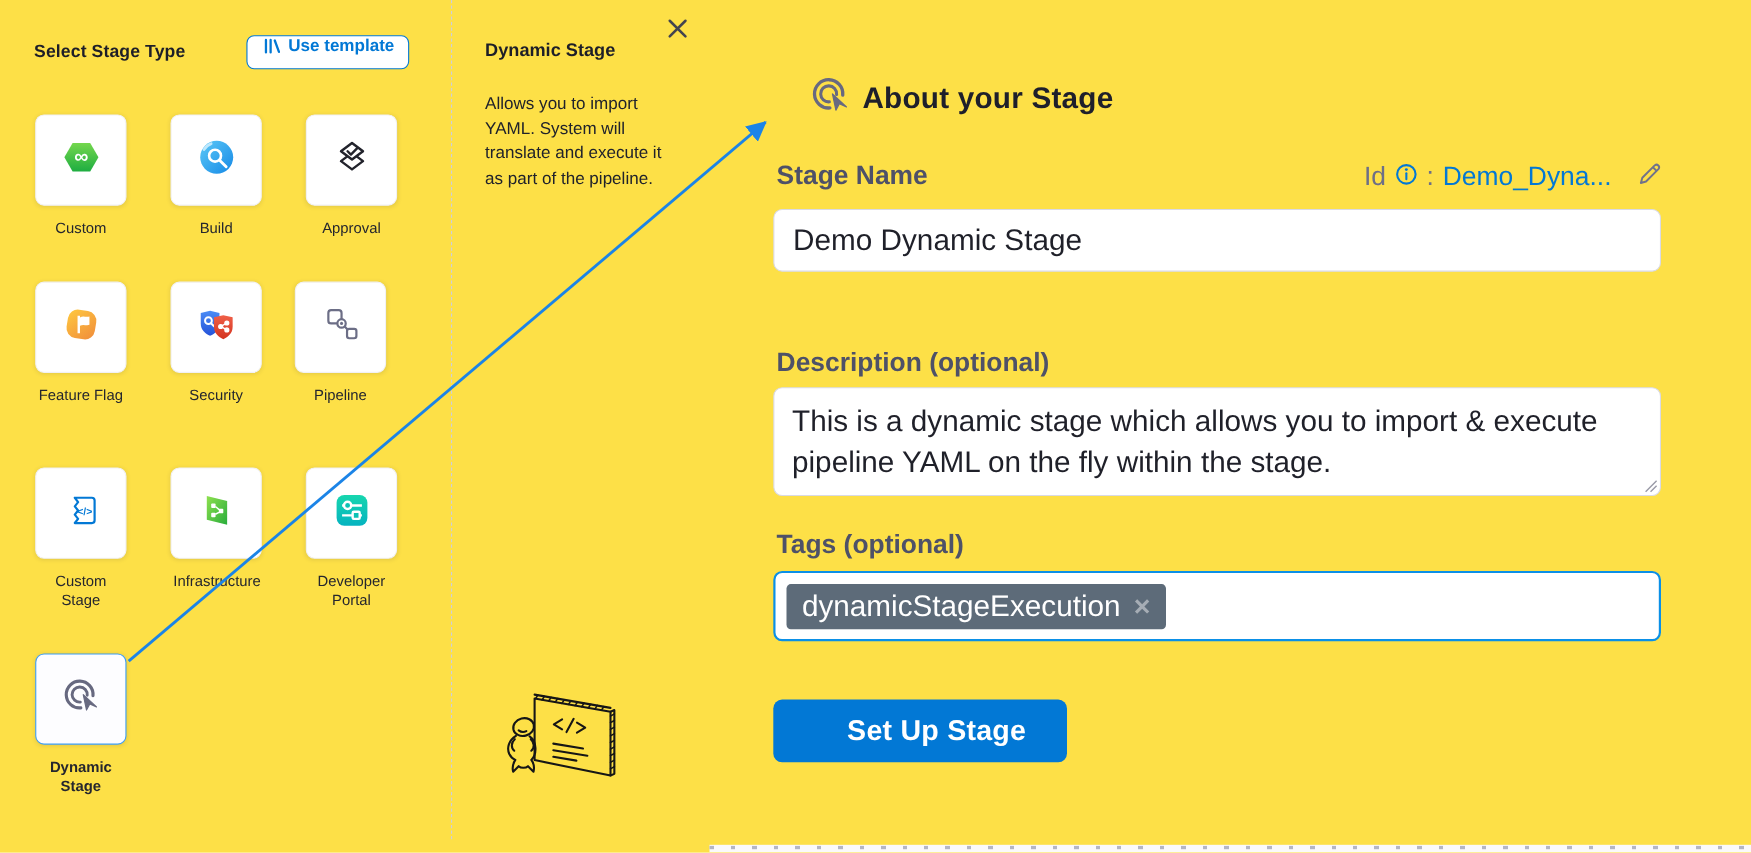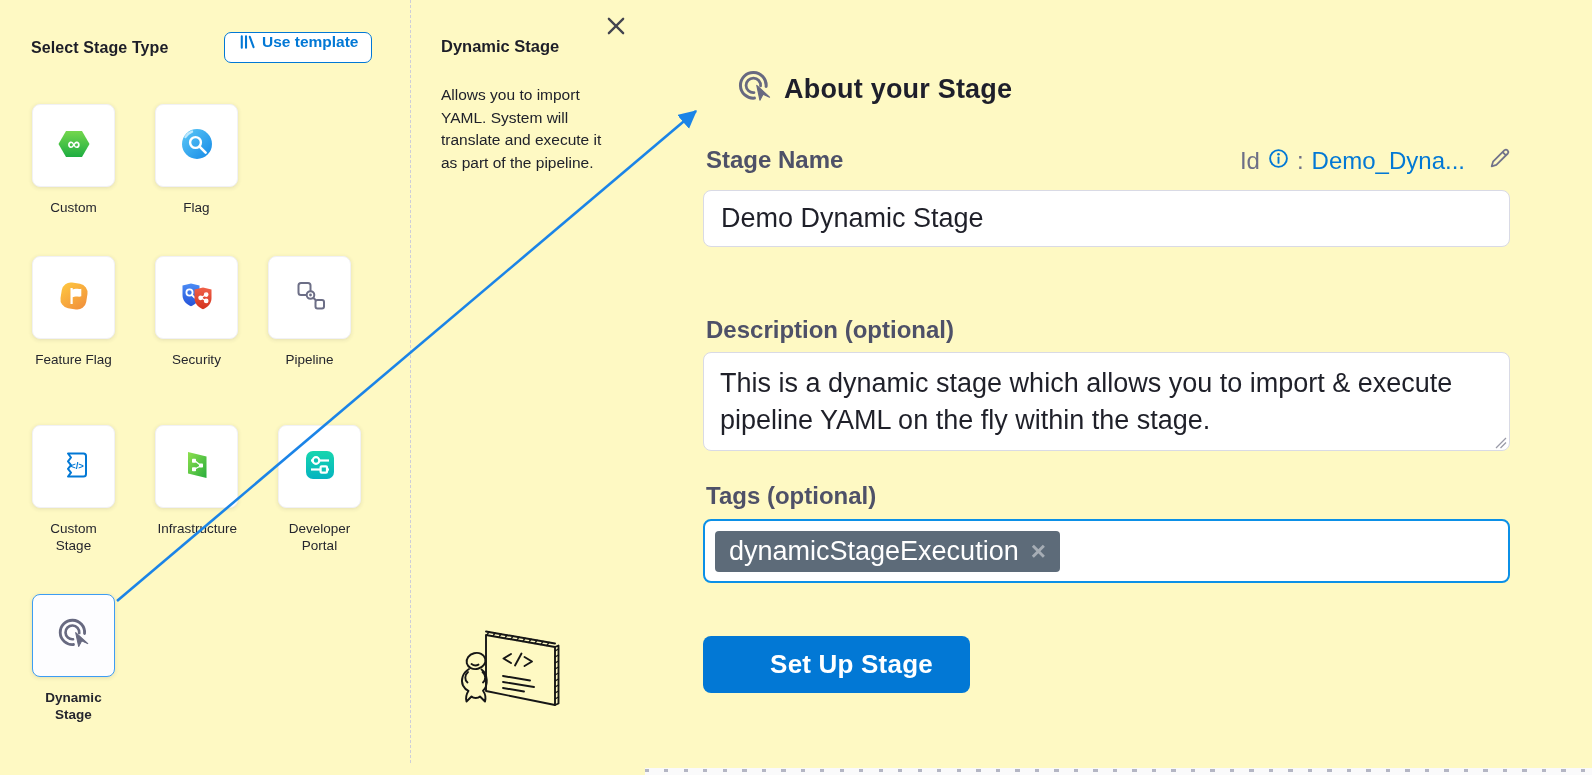--- a/index.html
+++ b/index.html
@@ -1,18 +1,18 @@
 <!DOCTYPE html>
 <html><head>
 <meta charset="utf-8">
 <style>
   * { margin:0; padding:0; box-sizing:border-box; }
   html,body { width:1592px; height:775px; }
   body { font-family:"Liberation Sans", sans-serif; background:#fff; }
-  .app { position:relative; width:1592px; height:775px; background:#fef9c3; overflow:hidden; }
+  .app { position:relative; width:1592px; height:775px; background:#fde047; overflow:hidden; }
 
   
   .left-title { position:absolute; left:31px; top:39px; font-size:16px; font-weight:700; color:#1d1e28; letter-spacing:.1px; }
   .use-template { position:absolute; left:224px; top:32px; height:31px; display:flex; align-items:flex-start; gap:7px;
     padding:0 13px; border:1.5px solid #0278d5; border-radius:7px; background:#fff; color:#0278d5;
     font-size:15.5px; font-weight:600; cursor:pointer; }
   .tile { position:absolute; width:83px; cursor:pointer; }
   .tile .card { width:83px; height:83px; background:#fff; border:1px solid #f1f1f5; border-radius:8px;
     box-shadow:0 1px 4px rgba(40,41,61,.12); display:flex; align-items:center; justify-content:center; }
   .tile.selected .card { border:1.6px solid #3d9df3; background:#fdfdff; }
@@ -112,23 +112,34 @@
                 <stop offset="0" stop-color="#5cc9f7"></stop>
                 <stop offset="1" stop-color="#1689e6"></stop>
               </linearGradient>
             </defs>
         <circle cx="18" cy="18" r="15" fill="url(#gBlue)"></circle>
         <path d="M6.5 11 A13 13 0 0 1 13 5.6" stroke="#bfe8fc" stroke-width="2.4" fill="none" stroke-linecap="round"></path>
         <circle cx="16.5" cy="16.5" r="5.4" fill="none" stroke="#fff" stroke-width="2.4"></circle>
         <line x1="20.6" y1="20.6" x2="26.6" y2="26.6" stroke="#fff" stroke-width="2.6" stroke-linecap="round"></line>
       </svg></span>
       </div>
-    <div class="t-label">Flag</div>
-  </div>
-
+    <div class="t-label">Build</div>
+  </div>
+
+  <div class="tile" style="left:278px; top:104px;">
+    <div class="card">
+        <span>
+      <svg width="36" height="36" viewBox="0 0 36 36" fill="none" stroke="#23242d" stroke-width="2.2" stroke-linejoin="round" stroke-linecap="round">
+        <path d="M18 14 L28 21.5 L18 29 L8 21.5 Z"></path>
+        <path d="M18 5 L28 12.5 L18 20 L8 12.5 Z" fill="#ffffff"></path>
+        <path d="M14 12.5 L17 15.5 L23 9.5"></path>
+      </svg></span>
+      </div>
+    <div class="t-label">Approval</div>
+  </div>
 
   <div class="tile" style="left:32px; top:256px;">
     <div class="card">
         <span>
       <svg width="36" height="36" viewBox="0 0 36 36">
         <defs>
               <linearGradient id="gOrange" x1="0" y1="0" x2="1" y2="1">
                 <stop offset="0" stop-color="#ffc940"></stop>
                 <stop offset="1" stop-color="#f08c3b"></stop>
               </linearGradient>

